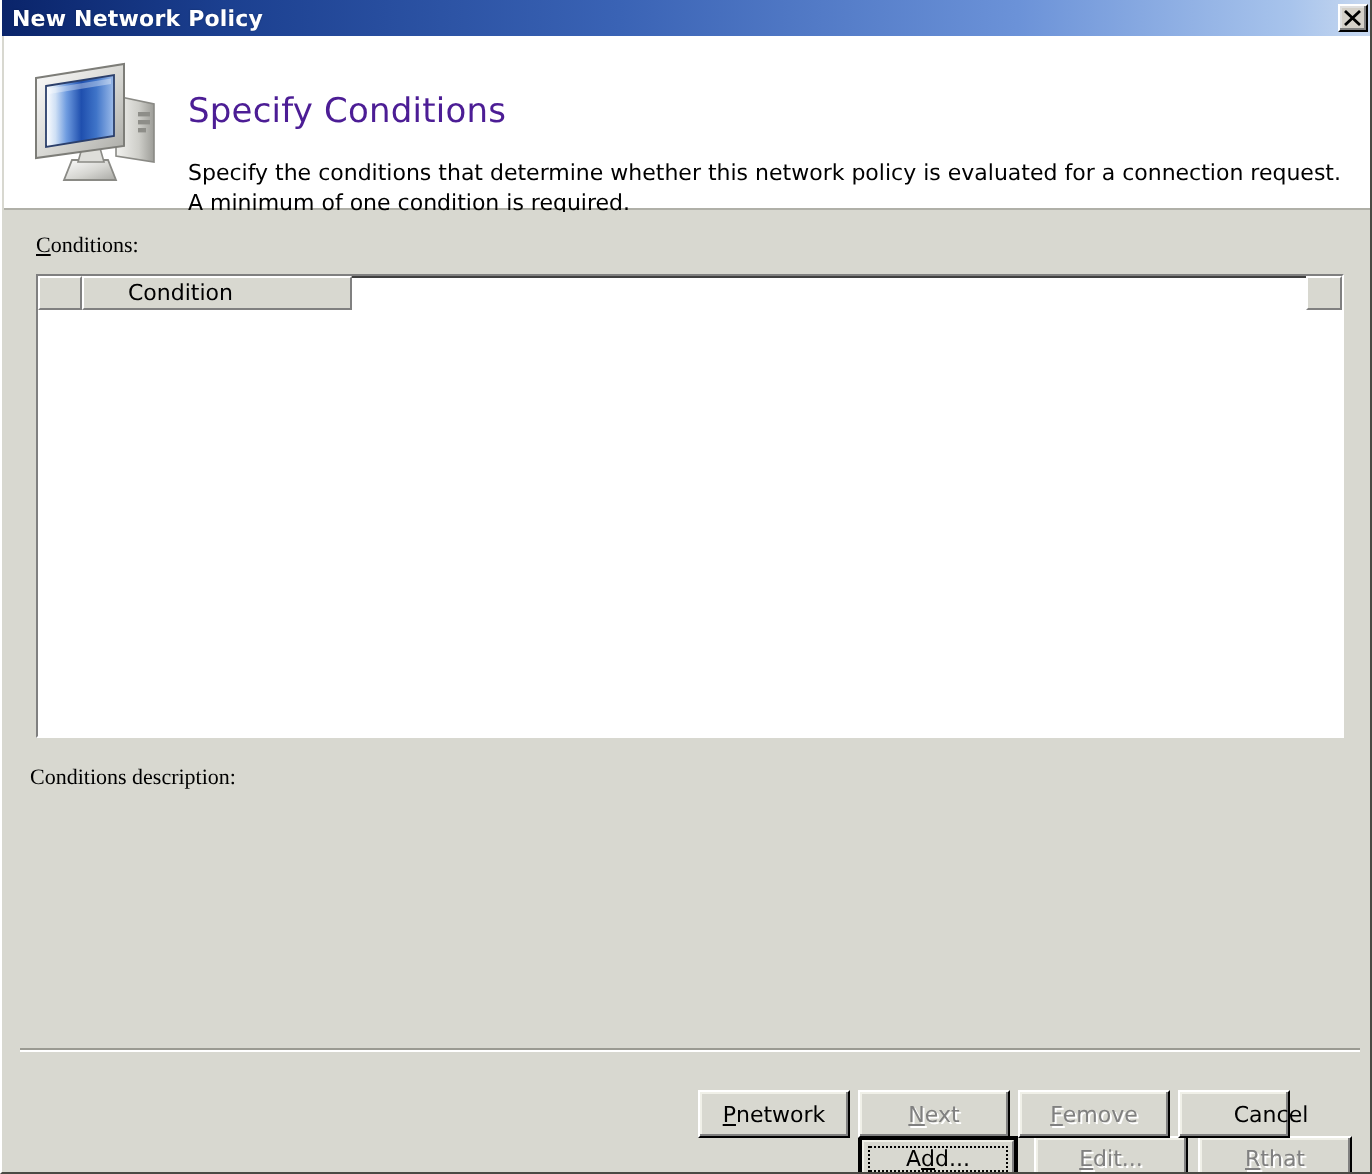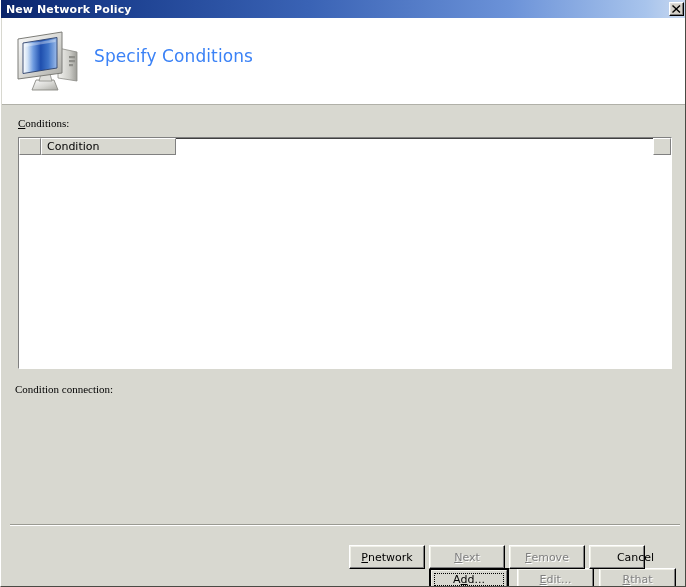--- a/index.html
+++ b/index.html
@@ -65,21 +65,21 @@
   }
   #banner-icon {
     position: absolute;
     left: 12px; top: 10px;
     width: 72px; height: 66px;
   }
   #banner-head {
     position: absolute;
     left: 92px; top: 28px;
     font-size: 17px;
-    color: #3b82f6;
+    color: #4c1d95;
     font-weight: normal;
     letter-spacing: 0.1px;
     white-space: nowrap;
   }
   #banner-desc {
     position: absolute;
     left: 92px; top: 61px;
     width: 580px;
     font-size: 11px;
     color: #000000;
@@ -121,21 +121,21 @@
   }
   .hcell {
     height: 17px;
     background: #d8d8d0;
     border: 1px solid;
     border-color: #ffffff #808080 #808080 #ffffff;
     font-size: 11px;
     color: #000000;
     display: flex;
     align-items: center;
-    padding-left: 5px;
+    padding-left: 22px;
     white-space: nowrap;
     overflow: hidden;
   }
   #hcell-grip  { width: 22px; padding-left: 0; }
   #hcell-cond  { width: 135px; }
   #hcell-value { flex: 1 1 auto; margin-top: 40px; }
   #hcell-pad   { width: 18px; padding-left: 0; }
   #cond-rows {
     position: absolute;
     left: 0; top: 17px;
@@ -232,37 +232,38 @@
         <path d="M22 52 L40 52 L44 62 L18 62 Z" fill="url(#case)" stroke="#8a8a85" stroke-width="0.9"></path>
         <path d="M27 46 L36 46 L38 53 L25 53 Z" fill="#dededa" stroke="#8a8a85" stroke-width="0.8"></path>
 
         <path d="M4 11 L48 4 L48 45 L4 51 Z" fill="url(#case)" stroke="#7d7d78" stroke-width="1"></path>
 
         <path d="M9 15 L43 9.5 L43 40 L9 45.5 Z" fill="url(#scr)" stroke="#2b3f6b" stroke-width="0.9"></path>
         <path d="M10.5 16.3 L41.5 11.2 L41.5 14 L10.5 19 Z" fill="#ffffff" opacity="0.35"></path>
       </svg>
     </div>
     <div id="banner-head">Specify Conditions</div>
+    <div id="banner-desc">Specify the conditions that determine whether this network policy is evaluated for a connection request. A minimum of one condition is required.</div>
   </div>
 
   <div id="body-area">
 
     <div class="field-label" style="left:16px; top:11px;"><span class="acc">C</span><span>onditions:</span></div>
 
     <div id="cond-list">
       <div id="cond-header">
         <div class="hcell" id="hcell-grip"></div>
         <div class="hcell" id="hcell-cond">Condition</div>
         <div class="hcell" id="hcell-value">Value</div>
         <div class="hcell" id="hcell-pad"></div>
       </div>
       <div id="cond-rows"></div>
     </div>
 
-    <div class="field-label" style="left:13px; top:277px;">Condition connection:</div>
+    <div class="field-label" style="left:13px; top:277px;">Conditions description:</div>
     <div class="field-label" style="left:13px; top:296px; color:#000;"></div>
 
     <button class="btn default" style="left:427px; top:462px; width:80px; height:23px;">
       <span class="inner">
         <span class="focusring">
           <span>A</span>
             <span class="acc">d</span>
             <span>d...</span>
         </span>
       </span>

